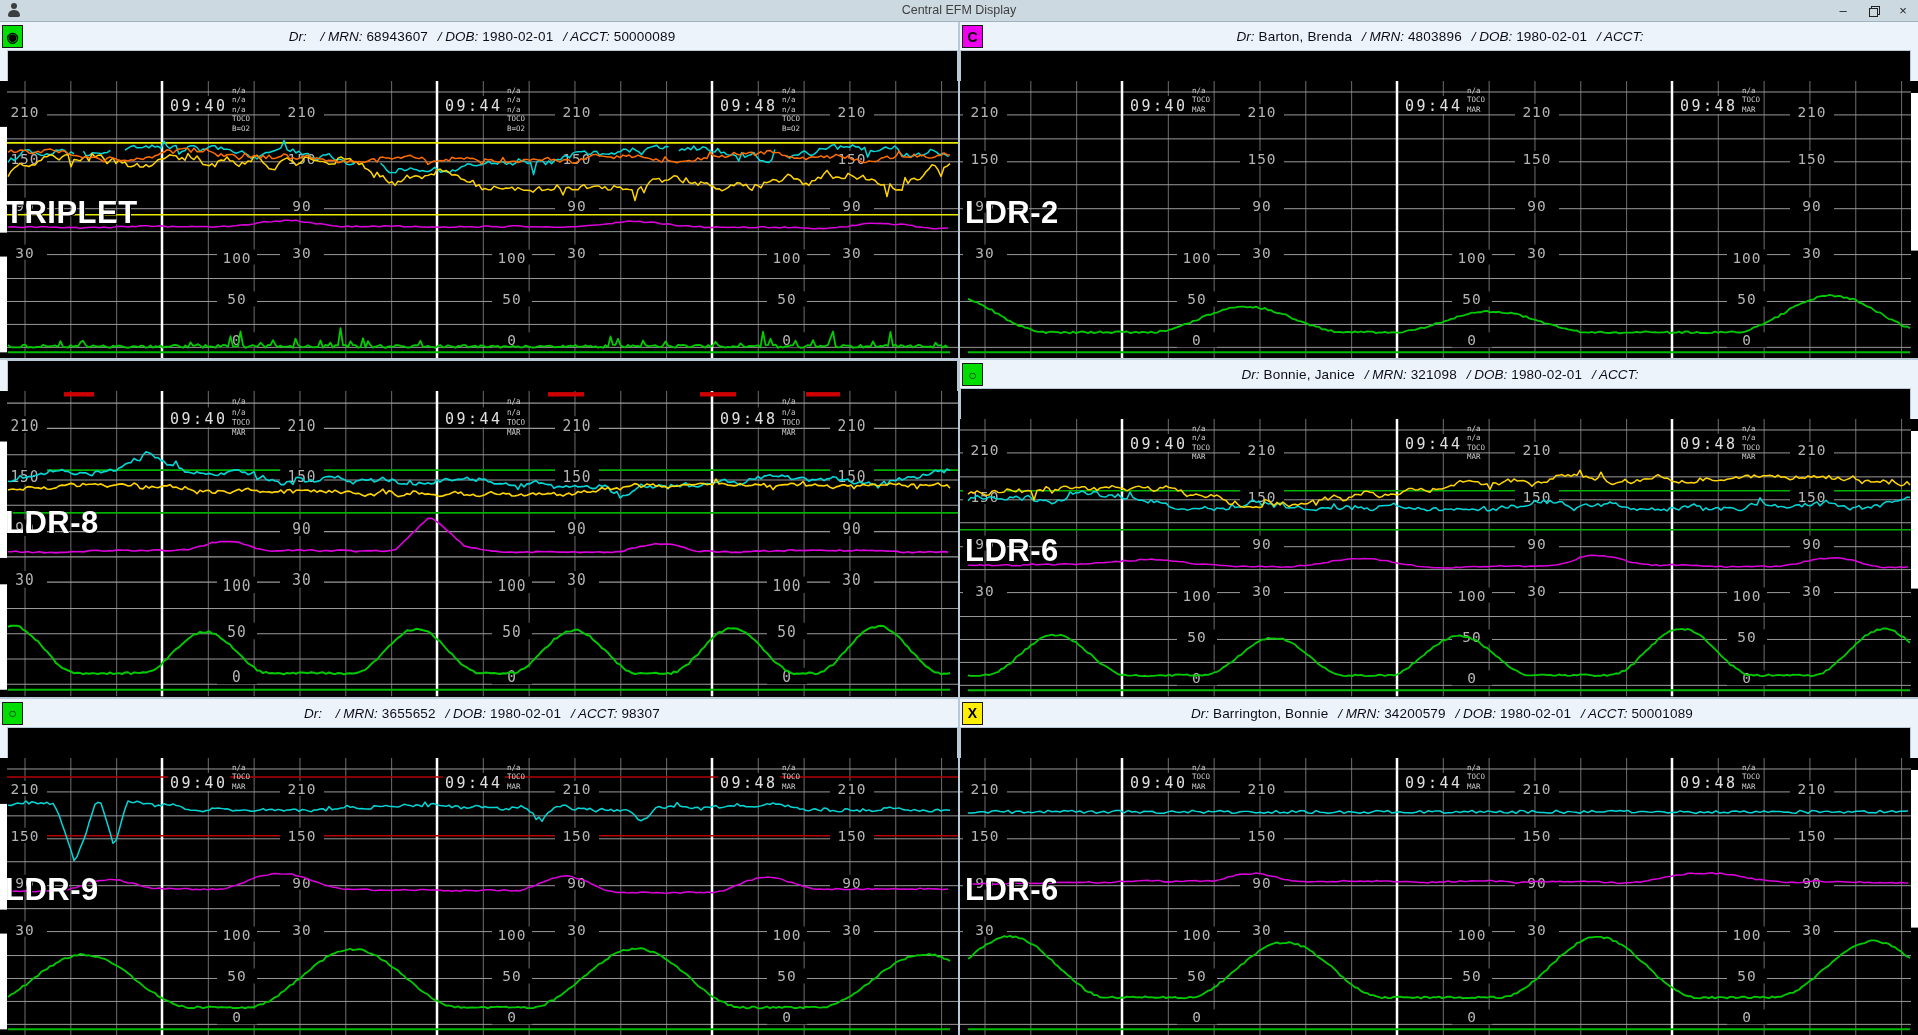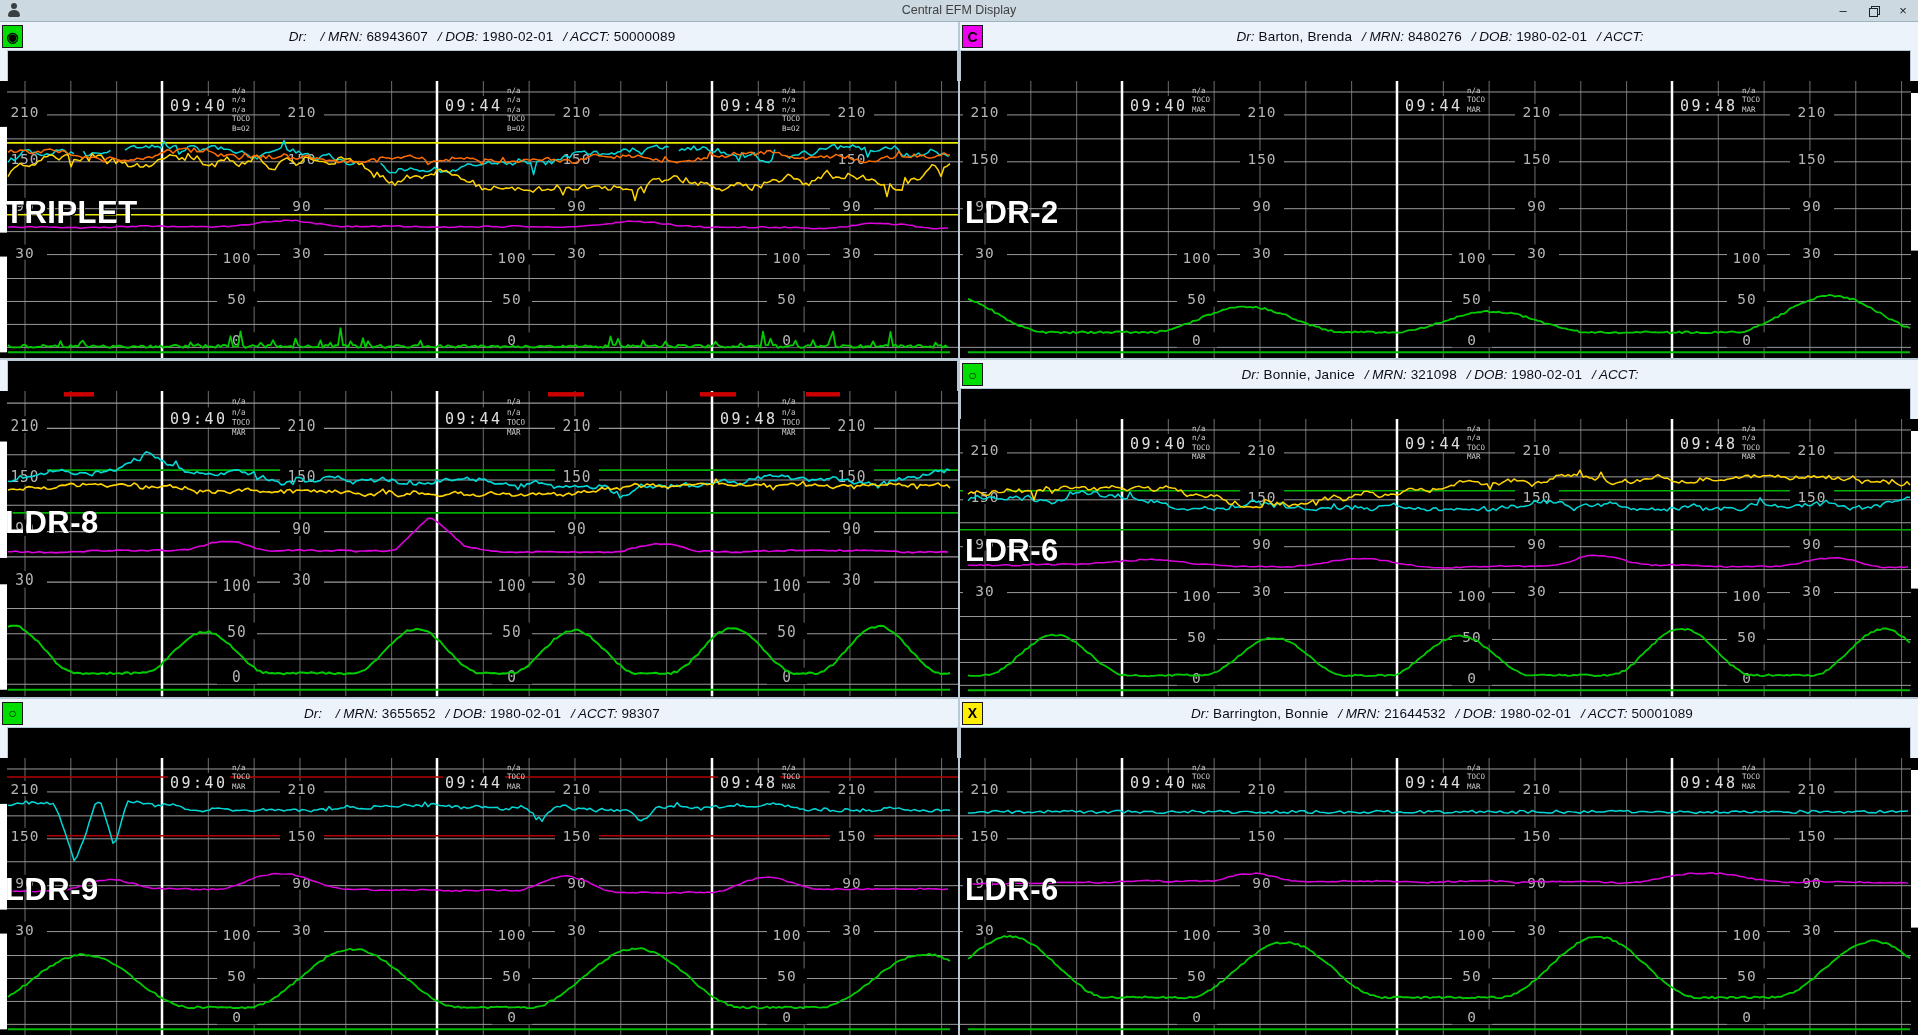--- a/index.html
+++ b/index.html
@@ -225,21 +225,21 @@
       <div class="big-label">TRIPLET</div>
     </div>
   </section>
     <section class="panel col-right">
     <header class="p-header">
       <div class="p-icon" style="background: rgb(238, 0, 238);">
         <span class="p-icon-glyph">C</span>
       </div>
       <div class="p-patient">
         <span class="plbl">Dr:</span><span class="pval">Barton, Brenda</span>
-        <span class="plbl">/ MRN:</span><span class="pval">8480276</span>
+        <span class="plbl">/ MRN:</span><span class="pval">4803896</span>
         <span class="plbl">/ DOB:</span><span class="pval">1980-02-01</span>
         <span class="plbl">/ ACCT:</span><span class="pval"></span>
       </div>
     </header>
     <div class="p-vitals">
       
       
     </div>
     <div class="p-chart">
       <svg class="chart-svg" viewBox="0 0 958 278" preserveAspectRatio="none">
@@ -752,21 +752,21 @@
       <div class="big-label">LDR-9</div>
     </div>
   </section>
     <section class="panel col-right">
     <header class="p-header">
       <div class="p-icon" style="background: rgb(255, 238, 0);">
         <span class="p-icon-glyph">X</span>
       </div>
       <div class="p-patient">
         <span class="plbl">Dr:</span><span class="pval">Barrington, Bonnie</span>
-        <span class="plbl">/ MRN:</span><span class="pval">21644532</span>
+        <span class="plbl">/ MRN:</span><span class="pval">34200579</span>
         <span class="plbl">/ DOB:</span><span class="pval">1980-02-01</span>
         <span class="plbl">/ ACCT:</span><span class="pval">50001089</span>
       </div>
     </header>
     <div class="p-vitals">
       
       
     </div>
     <div class="p-chart">
       <svg class="chart-svg" viewBox="0 0 958 278" preserveAspectRatio="none">

